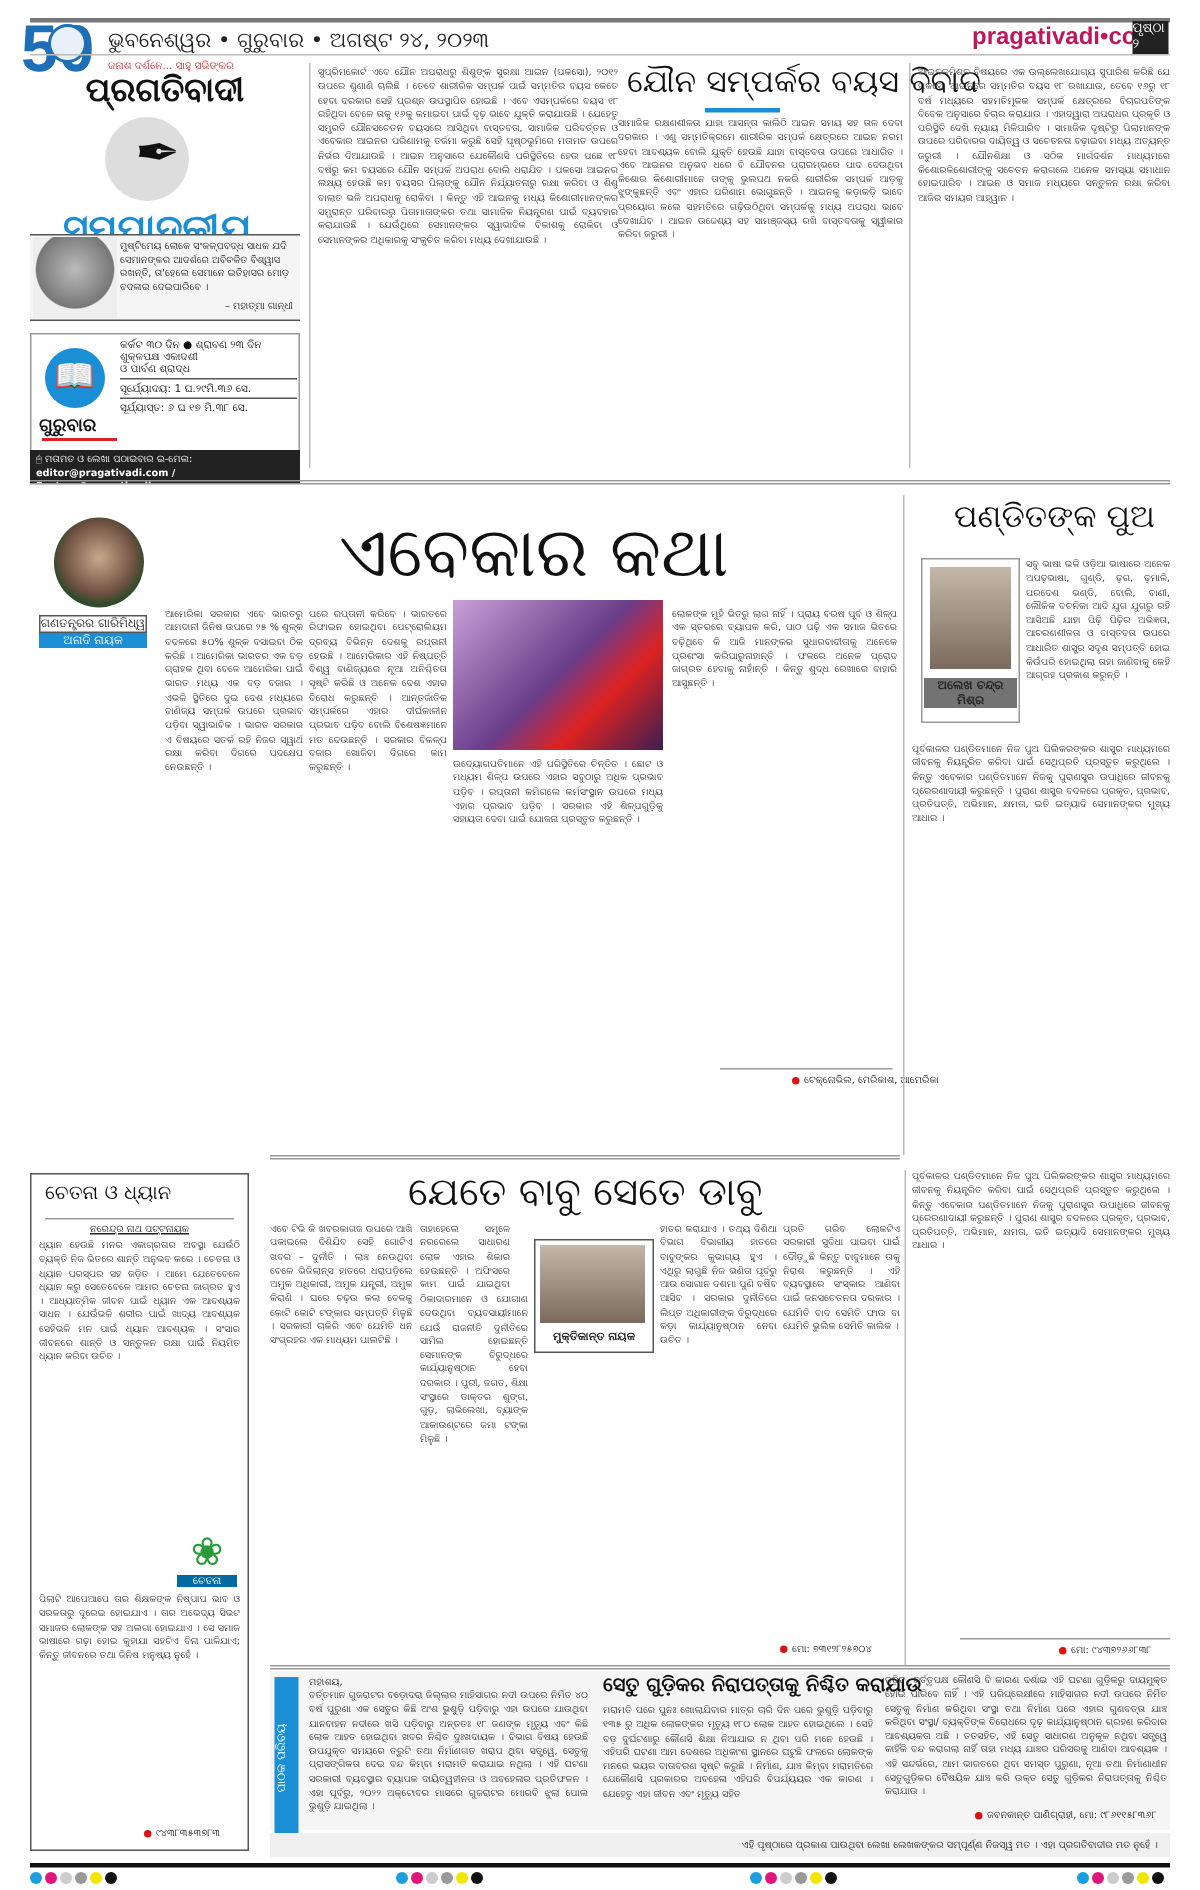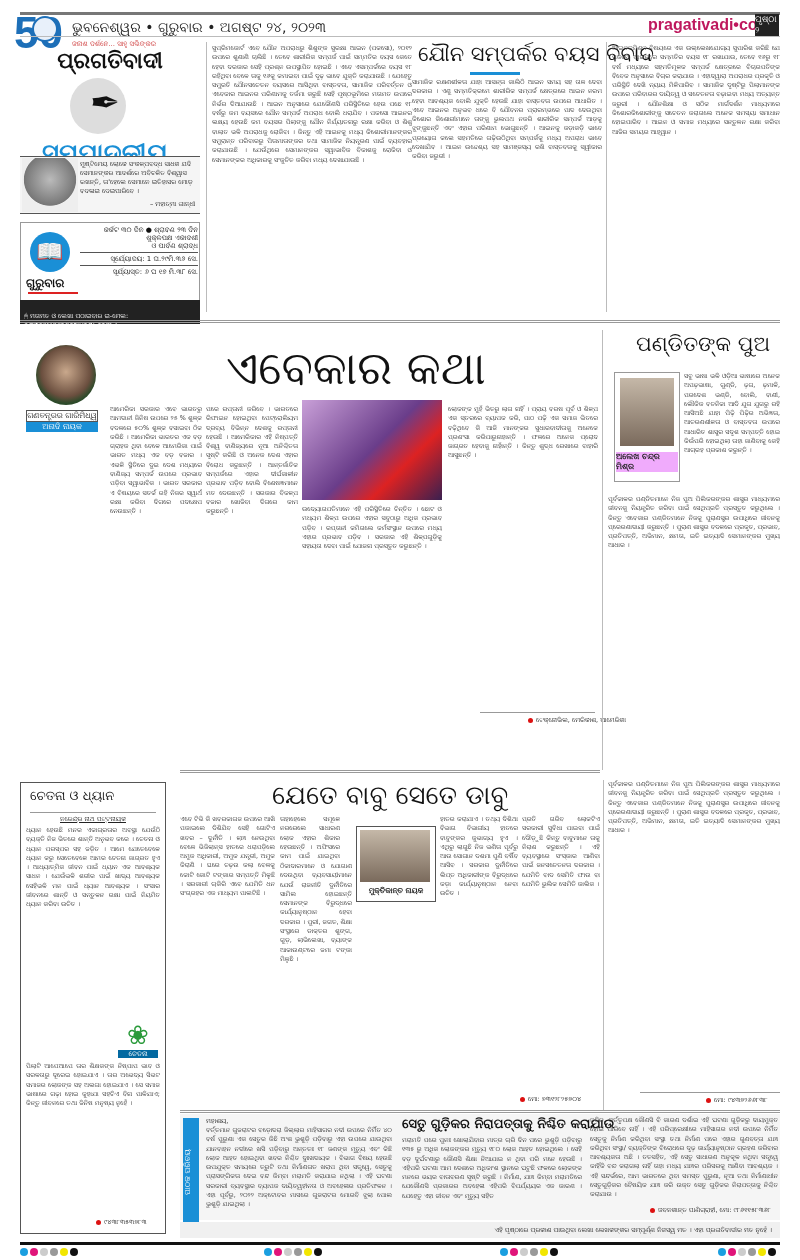--- a/index.html
+++ b/index.html
@@ -18,23 +18,23 @@
 .pen{left:90px;top:82px;font-size:36px;color:#111}
 .sampadakiya{left:30px;top:138px;width:150px;text-align:center;font-size:26px;font-weight:bold;color:#1a8fd6}
 .quote-box{left:20px;top:156px;width:180px;height:58px;border-top:1px solid #555;border-bottom:1px solid #555;background:#f5f5f5}
 .gandhi{left:22px;top:158px;width:56px;height:54px;background:radial-gradient(circle at 50% 40%,#bbb,#777 60%,#eee 62%)}
 .quote-text{left:80px;top:160px;width:118px;font-size:6.5px;line-height:9px;color:#222}
 .quote-by{left:150px;top:200px;font-size:6.5px}
 .cal-box{left:20px;top:222px;width:180px;height:92px;border:1px solid #999}
 .book-icon{left:30px;top:232px;width:40px;height:40px;border-radius:50%;background:#1a8fd6;color:#fff;font-size:22px;text-align:center;line-height:40px}
 .weekday{left:26px;top:276px;font-size:12px;font-weight:bold;color:#111}
 .weekday-line{left:28px;top:292px;width:50px;height:2px;background:#d22}
-.cal-line{font-size:7px;text-align:right;color:#111}
+.cal-line{font-size:7px;text-align:left;color:#111}
 .cal-sep{height:1px;background:#555}
-.mail-bar{left:20px;top:300px;width:180px;height:22px;background:#222;color:#fff;font-size:6.5px;padding:12px 4px;line-height:9px}
+.mail-bar{left:20px;top:300px;width:180px;height:22px;background:#222;color:#fff;font-size:6.5px;padding:2px 4px;line-height:9px}
 .col{font-size:6.4px;line-height:9.3px;color:#333;text-align:justify;overflow:hidden}
 .vline{width:1px;background:#bbb}
 .hline{height:1px;background:#999}
 .dblline{height:3px;border-top:1px solid #999;border-bottom:1px solid #999}
 .title-big{font-size:46px;color:#111;font-weight:normal;line-height:56px;white-space:nowrap}
 .title-med{font-size:21px;color:#111;white-space:nowrap}
 .title-sm{font-size:13px;color:#111;white-space:nowrap}
 .blueline{height:3px;background:#1a8fd6}
 .byline-name{font-size:8px;text-align:center;border:1px solid #555;background:#fff}
 .byline-tag{font-size:8px;text-align:center;background:#1a8fd6;color:#fff}
@@ -109,21 +109,21 @@
 <div class="abs" style="left:302px;top:400px;width:140px;height:100px;background:linear-gradient(135deg,#c9a0d8,#6a3d8a 50%,#d22 70%,#3a2050)"></div>
 <div class="abs col" style="left:302px;top:505px;width:140px;height:250px">ଉଦ୍ୟୋଗପତିମାନେ ଏହି ପରିସ୍ଥିତିରେ ଚିନ୍ତିତ । ଛୋଟ ଓ ମଧ୍ୟମ ଶିଳ୍ପ ଉପରେ ଏହାର ସବୁଠାରୁ ଅଧିକ ପ୍ରଭାବ ପଡ଼ିବ । ରପ୍ତାନୀ କମିଗଲେ କର୍ମସଂସ୍ଥାନ ଉପରେ ମଧ୍ୟ ଏହାର ପ୍ରଭାବ ପଡ଼ିବ । ସରକାର ଏହି ଶିଳ୍ପଗୁଡ଼ିକୁ ସହାୟତା ଦେବା ପାଇଁ ଯୋଜନା ପ୍ରସ୍ତୁତ କରୁଛନ୍ତି ।</div>
 <div class="abs col" style="left:448px;top:405px;width:150px;height:300px">ଲୋକଙ୍କ ମୁହଁ ଭିତରୁ ଲାଗ ନାହିଁ । ପ୍ରାୟ ବରଷ ପୂର୍ବ ଓ ଶିଳ୍ପ ଏକ ସ୍ତରରେ ବ୍ୟାପକ କରି, ପାଠ ପଢ଼ି ଏକ ସମାଜ ଭିତରେ ବଢ଼ିଥିବେ କି ଆଜି ମାନଙ୍କର ସୁଧାରବାଦୀତାକୁ ଅନେକେ ପ୍ରଶଂସା କରିପାରୁନାହାନ୍ତି । ଫଳରେ ଅନେକ ପ୍ରୋଦ ଜାଗ୍ରତ ହେବାକୁ ନାହାଁନ୍ତି । କିନ୍ତୁ ଶୁଦ୍ଧ ରେଖାରେ ବାହାରି ଆସୁଛନ୍ତି ।</div>
 <div class="abs hline" style="left:480px;top:712px;width:115px"></div>
 <div class="abs credit" style="left:528px;top:716px"><span class="red-dot"></span><span>ଟେକ୍ନୋଭିଲ, ମେରିକାଶ, ଆମେରିକା</span></div>
 
 <div class="abs vline" style="left:602px;top:330px;height:440px"></div>
 <div class="abs title-med" style="left:636px;top:332px">ପଣ୍ଡିତଙ୍କ ପୁଅ</div>
 <div class="abs" style="left:614px;top:372px;width:66px;height:110px;border:1px solid #999"></div>
 <div class="abs photo-rect" style="left:620px;top:378px;width:54px;height:68px"></div>
-<div class="abs" style="left:616px;top:452px;width:62px;font-size:8px;font-weight:bold;background:#f0abfc">ଅଲେଖ ଚନ୍ଦ୍ର ମିଶ୍ର</div>
+<div class="abs" style="left:616px;top:452px;width:62px;font-size:8px;font-weight:bold;text-align:center;background:#737373">ଅଲେଖ ଚନ୍ଦ୍ର ମିଶ୍ର</div>
 <div class="abs col" style="left:684px;top:372px;width:96px;height:120px">ସବୁ ଭାଷା ଭଳି ଓଡ଼ିଆ ଭାଷାରେ ଅନେକ ଅପଢ଼ଭାଷା, ଗୁଣ୍ଡି, ଢ଼ଗ, ଢ଼ମାଳି, ପରଦେଶ ଭଣ୍ଡି, ବୋଲି, ବାଣୀ, ଲୌକିକ ବଚନିକା ଆଦି ଯୁଗ ଯୁଗରୁ ରହି ଆସିଅଛି ଯାହା ପିଢ଼ି ପିଢ଼ିର ଅଭିଜ୍ଞତା, ଆଚରଣଶୀଳତା ଓ ବାସ୍ତବତା ଉପରେ ଆଧାରିତ ଶାସ୍ତ୍ର ସଦୃଶ ସମ୍ପତ୍ତି ହୋଇ କିଉଁପରି ହୋଇଥିଲା ତାହା ଜାଣିବାକୁ କେହି ଆଗ୍ରହ ପ୍ରକାଶ କରୁନ୍ତି ।</div>
 <div class="abs col" style="left:608px;top:495px;width:172px;height:270px">ପୂର୍ବକାଳର ପଣ୍ଡିତମାନେ ନିଜ ପୁଅ ପିଲିକରଙ୍କର ଶାସ୍ତ୍ର ମାଧ୍ୟମରେ ଜୀବନକୁ ନିୟନ୍ତ୍ରିତ କରିବା ପାଇଁ ସେଥିପ୍ରତି ପ୍ରସ୍ତୁତ କରୁଥିଲେ । କିନ୍ତୁ ଏବେକାର ପଣ୍ଡିତମାନେ ନିଜକୁ ପୁରାଣସ୍ତ୍ର ଉପାଧିରେ ଜୀବନକୁ ପ୍ରେରଣାଦାୟୀ କରୁଛନ୍ତି । ପୁରାଣ ଶାସ୍ତ୍ର ବଦଳରେ ପ୍ରକୃତ, ପ୍ରଭାବ, ପ୍ରତିପତ୍ତି, ଅଭିମାନ, କ୍ଷମତା, ଇତି ଇତ୍ୟାଦି ସେମାନଙ୍କର ମୁଖ୍ୟ ଆଧାର ।</div>
 
 <div class="abs dblline" style="left:180px;top:770px;width:420px"></div>
 
 <div class="abs" style="left:20px;top:782px;width:146px;height:452px;border:1px solid #555"></div>
 <div class="abs title-sm" style="left:30px;top:788px">ଚେତନା ଓ ଧ୍ୟାନ</div>
 <div class="abs hline" style="left:30px;top:812px;width:126px"></div>
 <div class="abs" style="left:20px;top:815px;width:146px;font-size:6.5px;text-align:center;text-decoration:underline">ନରେନ୍ଦ୍ର ନାଥ ପଟ୍ଟନାୟକ</div>
 <div class="abs col" style="left:26px;top:826px;width:134px;height:196px">ଧ୍ୟାନ ହେଉଛି ମନର ଏକାଗ୍ରତାର ଅବସ୍ଥା ଯେଉଁଠି ବ୍ୟକ୍ତି ନିଜ ଭିତରେ ଶାନ୍ତି ଅନୁଭବ କରେ । ଚେତନା ଓ ଧ୍ୟାନ ପରସ୍ପର ସହ ଜଡ଼ିତ । ଆମେ ଯେତେବେଳେ ଧ୍ୟାନ କରୁ ସେତେବେଳେ ଆମର ଚେତନା ଜାଗ୍ରତ ହୁଏ । ଆଧ୍ୟାତ୍ମିକ ଜୀବନ ପାଇଁ ଧ୍ୟାନ ଏକ ଆବଶ୍ୟକ ସାଧନ । ଯେଉଁଭଳି ଶରୀର ପାଇଁ ଖାଦ୍ୟ ଆବଶ୍ୟକ ସେହିଭଳି ମନ ପାଇଁ ଧ୍ୟାନ ଆବଶ୍ୟକ । ସଂସାର ଜୀବନରେ ଶାନ୍ତି ଓ ସନ୍ତୁଳନ ରକ୍ଷା ପାଇଁ ନିୟମିତ ଧ୍ୟାନ କରିବା ଉଚିତ ।</div>

